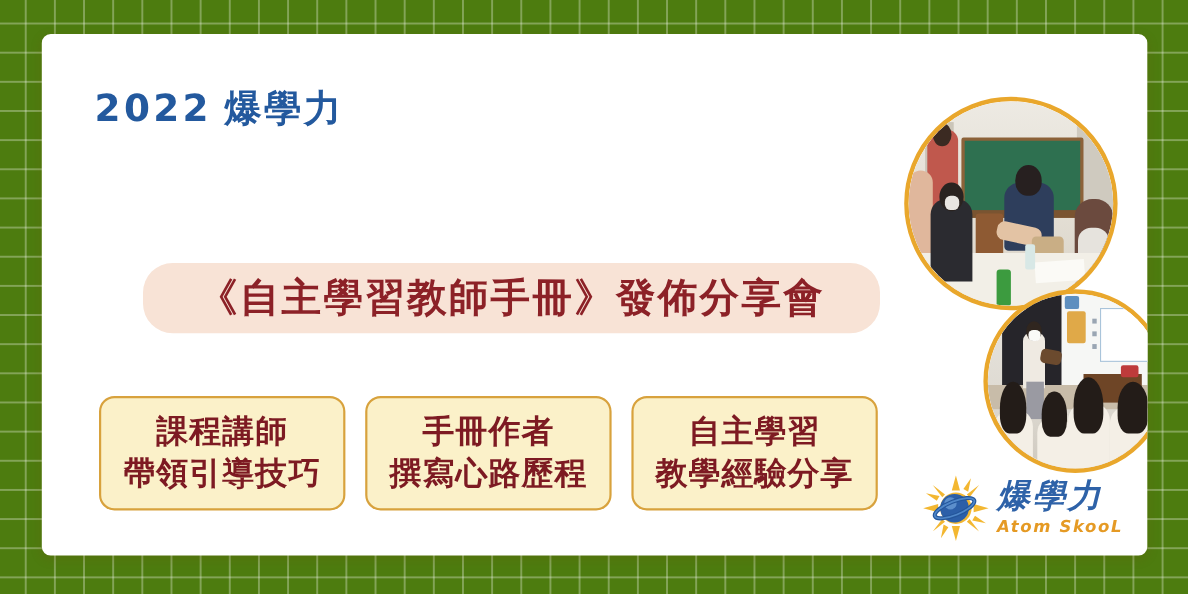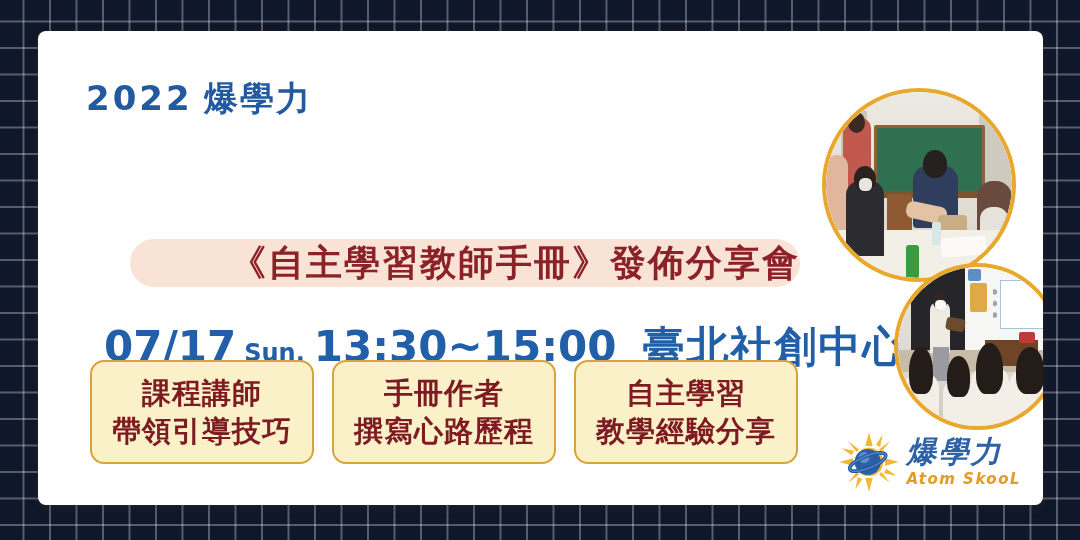--- a/index.html
+++ b/index.html
@@ -11,21 +11,21 @@
     width: 1080px;
     height: 540px;
     overflow: hidden;
     font-family: "Liberation Sans", "DejaVu Sans", sans-serif;
   }
 
   #poster {
     position: relative;
     width: 1080px;
     height: 540px;
-    background-color: #0f172a;
+    background-color: #4d7c0f;
     overflow: hidden;
   }
 
   
   #grid-overlay {
     position: absolute;
     inset: 0;
     background-image:
       linear-gradient(to right, rgba(255,255,255,0.30) 1.5px, transparent 1.5px),
       linear-gradient(to bottom, rgba(255,255,255,0.30) 1.5px, transparent 1.5px);
@@ -73,26 +73,26 @@
     letter-spacing: 4px;
     white-space: nowrap;
     text-shadow: 0 1px 0 rgba(255,255,255,0.6);
   }
 
   .subtitle-bar {
     position: absolute;
     left: 92px;
     top: 208px;
     width: 670px;
-    height: 48px;
+    height: 64px;
     background: #F8E3D6;
     border-radius: 27px;
     display: flex;
     align-items: center;
-    justify-content: flex-end;
+    justify-content: center;
   }
   .subtitle-text {
     font-size: 36px;
     font-weight: bold;
     color: #8C2127;
     letter-spacing: 2px;
     white-space: nowrap;
   }
 
   .info-line {
@@ -271,26 +271,20 @@
     <div class="kicker">
       <span class="year">2022</span>
       <span>爆學力</span>
     </div>
 
 
     <div class="subtitle-bar">
       <span class="subtitle-text">《自主學習教師手冊》發佈分享會</span>
     </div>
 
-    <div class="info-line">
-      <span class="info-date">07/17</span>
-      <span class="info-day">Sun.</span>
-      <span class="info-time">13:30~15:00</span>
-      <span class="info-venue">臺北社創中心</span>
-    </div>
 
     <div class="boxes">
       <div class="feature-box">
         <div class="feature-line">課程講師</div>
         <div class="feature-line">帶領引導技巧</div>
       </div>
       <div class="feature-box">
         <div class="feature-line">手冊作者</div>
         <div class="feature-line">撰寫心路歷程</div>
       </div>

